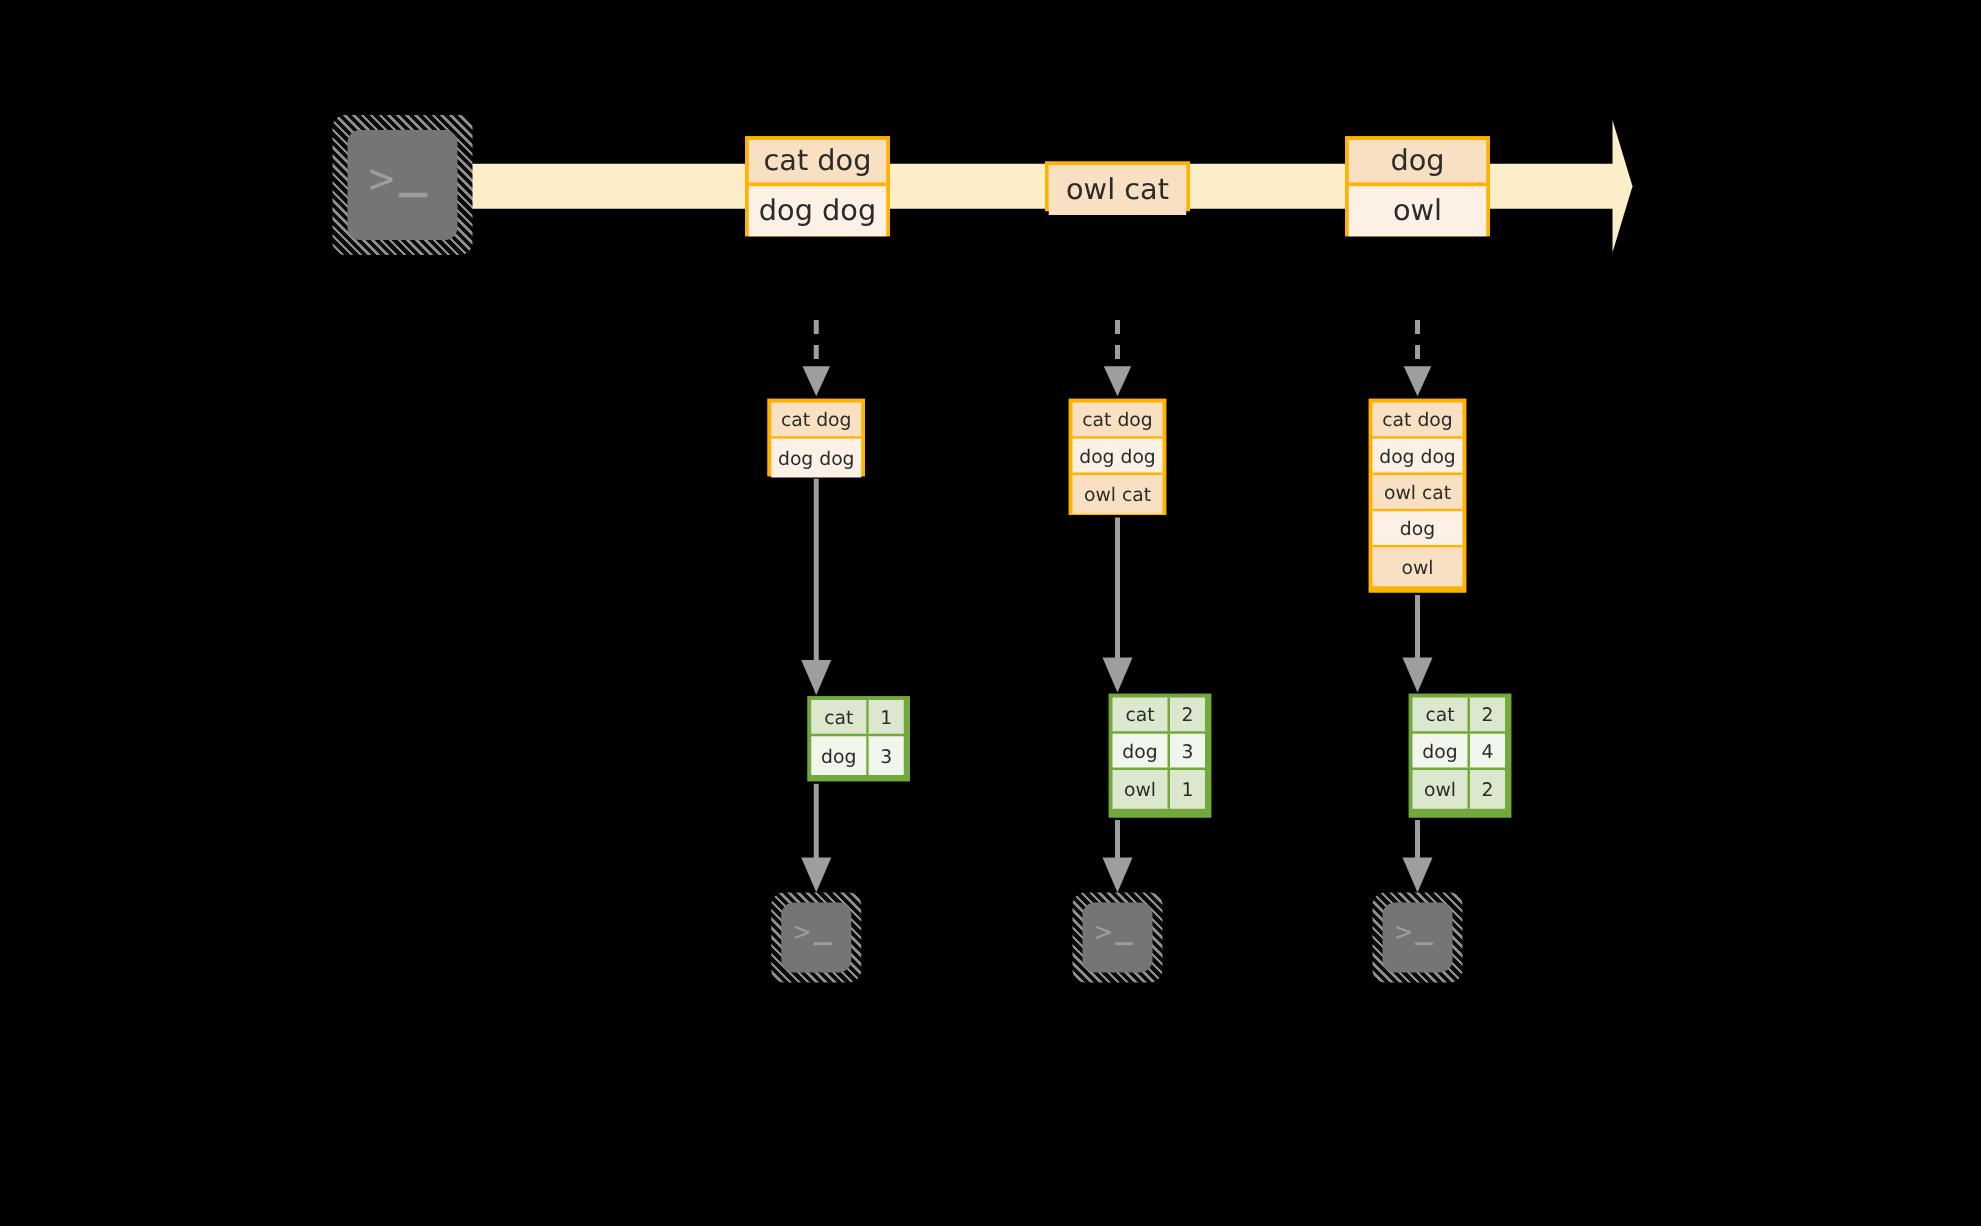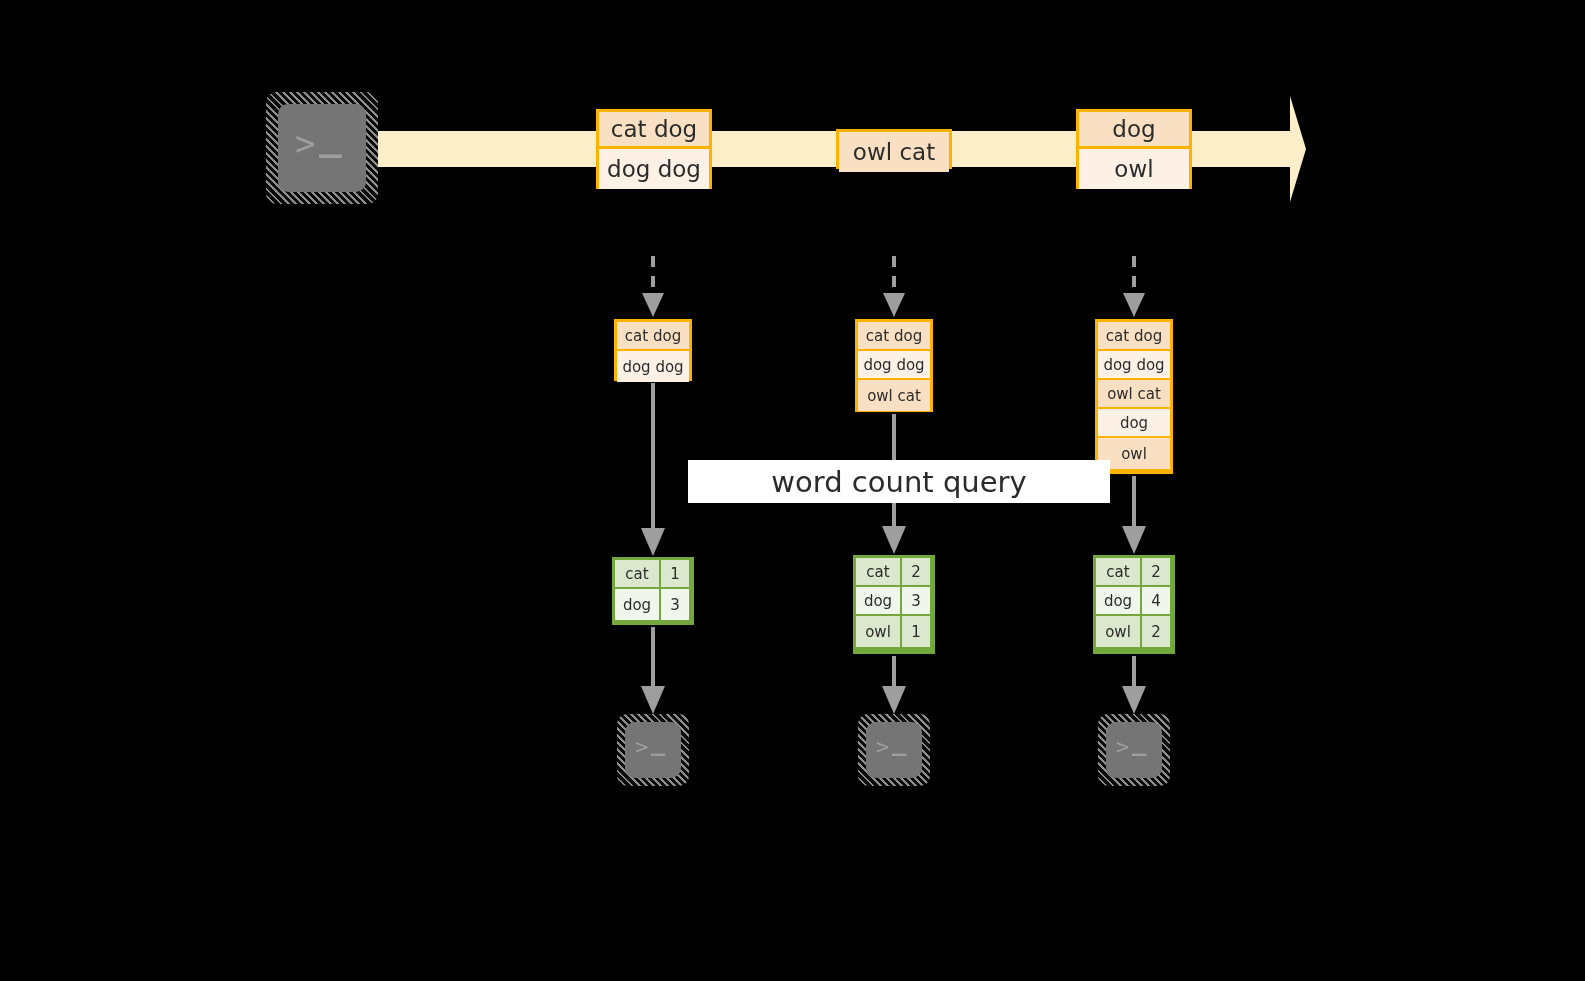--- a/index.html
+++ b/index.html
@@ -24,21 +24,21 @@
             border-color:transparent transparent transparent #fdeeca;}
 
   
   .obox{position:absolute;box-sizing:border-box;border:3px solid #ffb300;background:#ffb300;}
   .orow{box-sizing:border-box;display:flex;align-items:center;justify-content:center;
         color:#2b2b2b;background:#fae0c3;border-bottom:3px solid #ffb300;white-space:nowrap;}
   .orow:last-child{border-bottom:none;}
   .orow.alt{background:#fdf1e6;}
 
   
-  .gbox{position:absolute;box-sizing:border-box;border:3px solid #72a83c;background:#72a83c;}
+  .gbox{position:absolute;box-sizing:border-box;border:3px solid #72a83c;background:#72a83c;margin-left:34px;}
   .grow{display:flex;box-sizing:border-box;border-bottom:3px solid #72a83c;}
   .grow:last-child{border-bottom:none;}
   .gcell{box-sizing:border-box;display:flex;align-items:center;justify-content:center;
          color:#2b2b2b;background:#dce8cd;white-space:nowrap;}
   .gcell.key{border-right:3px solid #72a83c;}
   .grow.alt .gcell{background:#f1f6ec;}
 
   
   .ashaft{position:absolute;background:#9e9e9e;}
   .ashaft.dashed{background:none;
@@ -156,14 +156,13 @@
       </div>
     </div>
     <div class="ashaft" style="left: 1132px; top: 656px; width: 4px; height: 32px; background: rgb(158, 158, 158);"></div>
     <div class="ahead" style="left: 1122px; top: 686px; border-width: 28px 12px 0px; border-top-color: rgb(158, 158, 158);"></div>
     <div class="term" style="left: 1098px; top: 714px; width: 72px; height: 72px;">
       <div class="hatch"></div>
       <div class="face" style="left: 8px; top: 8px; width: 56px; height: 56px; background: rgb(117, 117, 117);"></div>
       <div class="glyph chev" style="left: 18px; top: 22px; font-size: 22px; color: rgb(158, 158, 158); font-family: &quot;DejaVu Sans Mono&quot;, &quot;Liberation Mono&quot;, monospace;">&gt;</div>
       <div class="glyph und" style="left: 34px; top: 16px; font-size: 24px; color: rgb(158, 158, 158); font-family: &quot;DejaVu Sans Mono&quot;, &quot;Liberation Mono&quot;, monospace;">_</div>
     </div>
-    <div class="labelband" style="left: 688px; top: 460px; width: 422px; height: 43px; background: rgb(255, 255, 255); color: rgb(43, 43, 43); font-size: 29px;">word count query</div>
   </div>
 
 </body></html>

